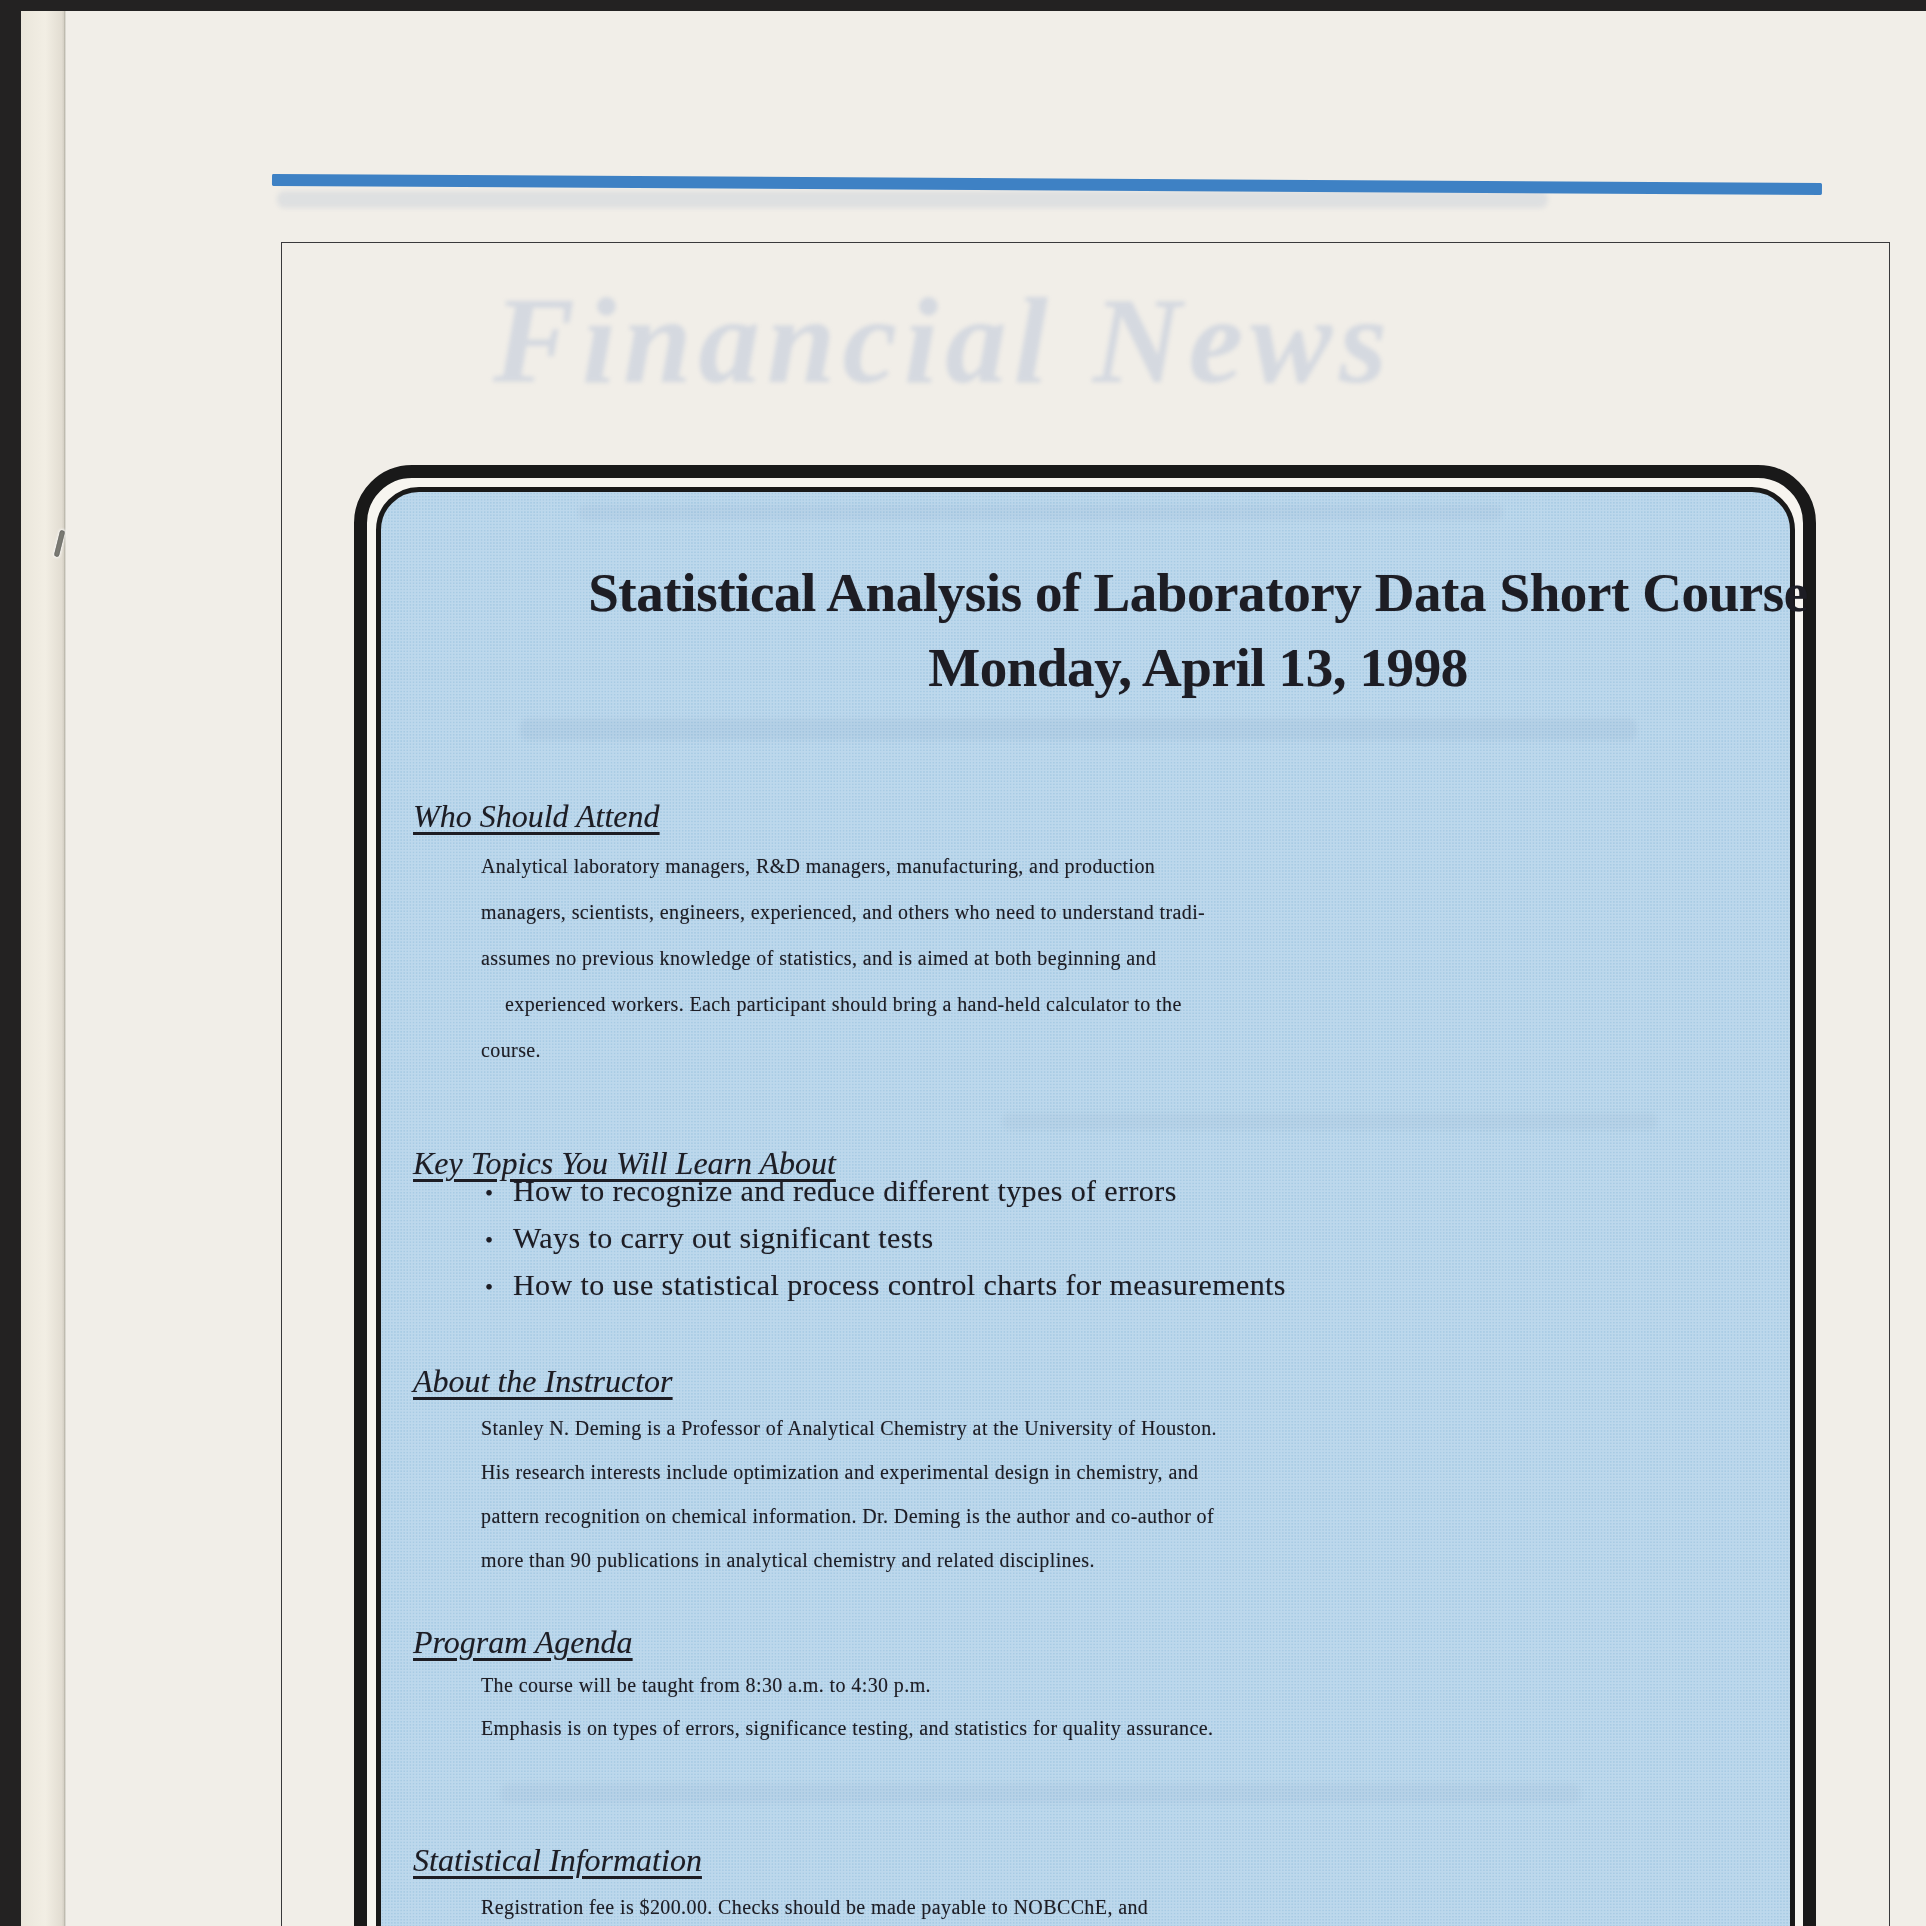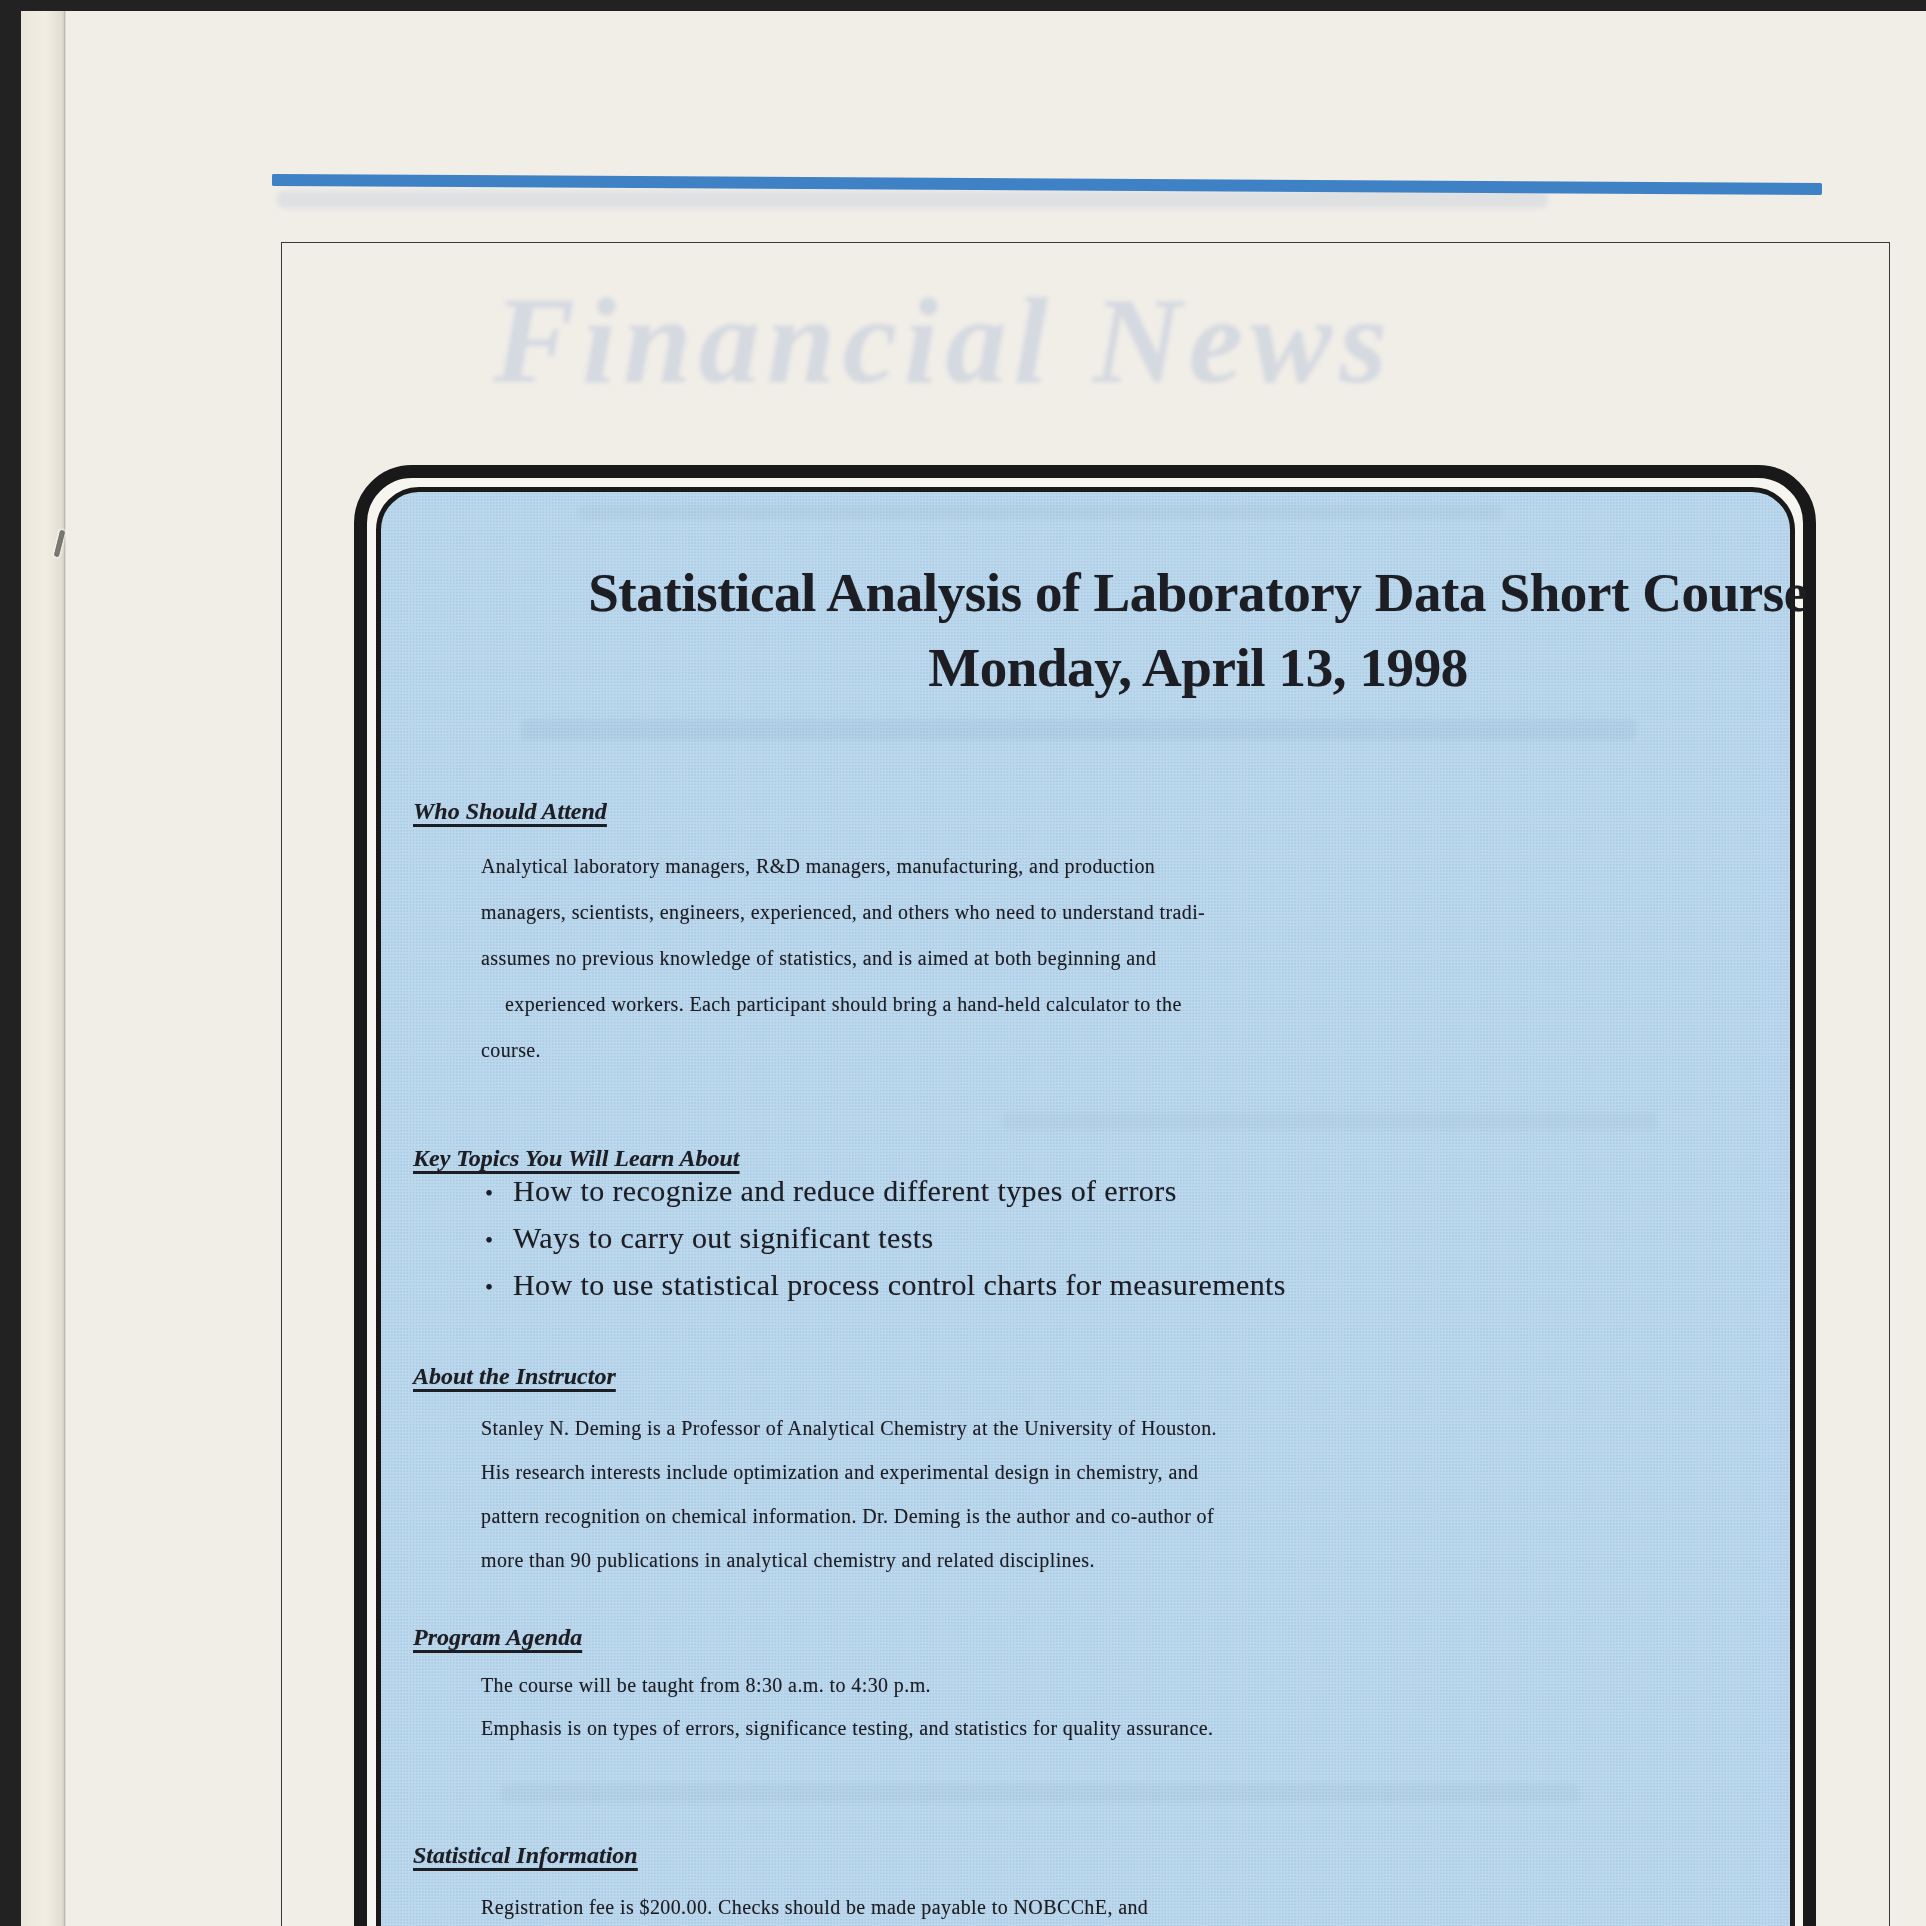--- a/index.html
+++ b/index.html
@@ -28,21 +28,21 @@
   .course-box-outer{position:absolute;left:354px;top:465px;width:1462px;height:1749px;
       background:#f7f5f0;border:13px solid var(--border_black);border-radius:58px;box-sizing:border-box;}
   .course-box-mid{position:absolute;left:8.5px;top:8.5px;right:8.5px;bottom:8.5px;
       border:5px solid var(--border_black);border-radius:43px;box-sizing:border-box;
       background-color:var(--box_fill);
       background-image:radial-gradient(var(--box_dot) 0.6px, transparent 0.7px);
       background-size:3.1px 3.1px;overflow:hidden;}
 
   .txt{position:absolute;color:var(--ink);text-shadow:0 0 0.8px rgba(20,20,40,0.35);}
   .box-title{left:354px;width:1688px;text-align:center;font-weight:700;font-size:55px;letter-spacing:-0.4px;white-space:nowrap;}
-  .sec-h{font-size:24px;font-weight:700;font-style:italic;white-space:nowrap;
+  .sec-h{font-size:32px;font-weight:400;font-style:italic;white-space:nowrap;
       text-decoration:underline;text-decoration-thickness:2.7px;text-underline-offset:5.4px;}
   .bl{font-size:20px;letter-spacing:0.4px;white-space:nowrap;line-height:46px;}
   .lines{position:absolute;}
   .bullet-row{white-space:nowrap;font-size:30px;letter-spacing:0.4px;line-height:44px;}
   .bullet-dot{display:inline-block;width:28px;font-size:23px;vertical-align:middle;}
 </style>
 </head>
 <body>
 
 <div id="canvas">

